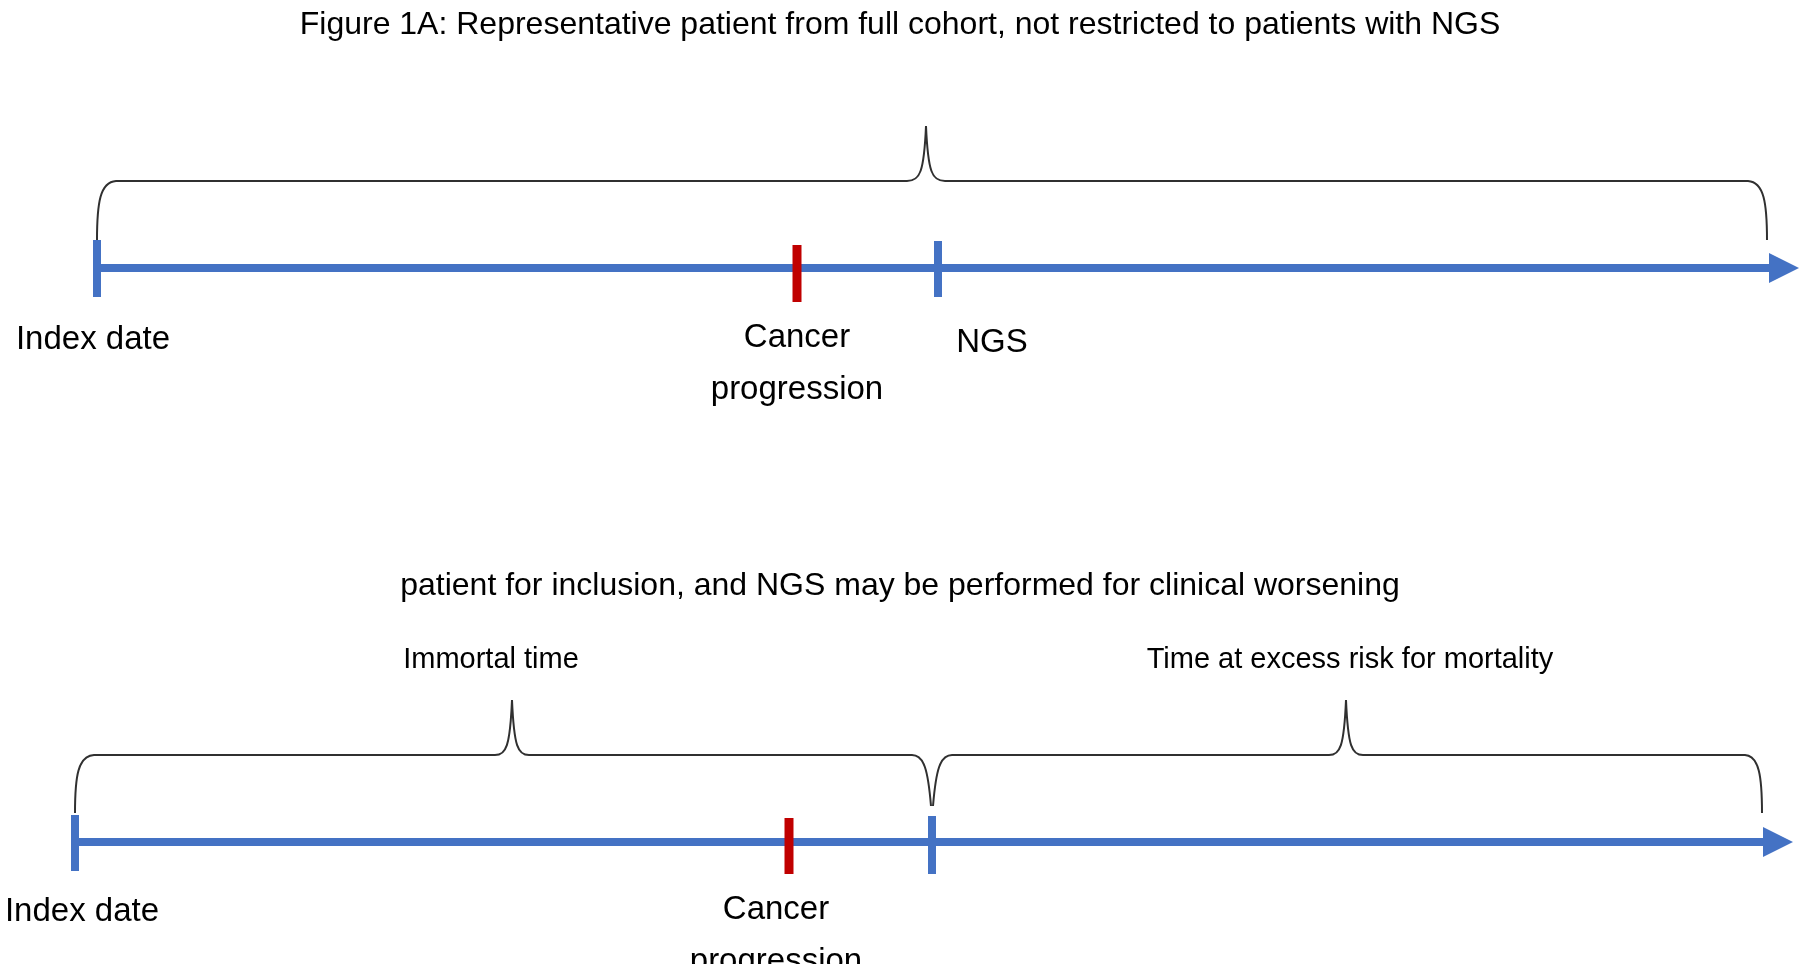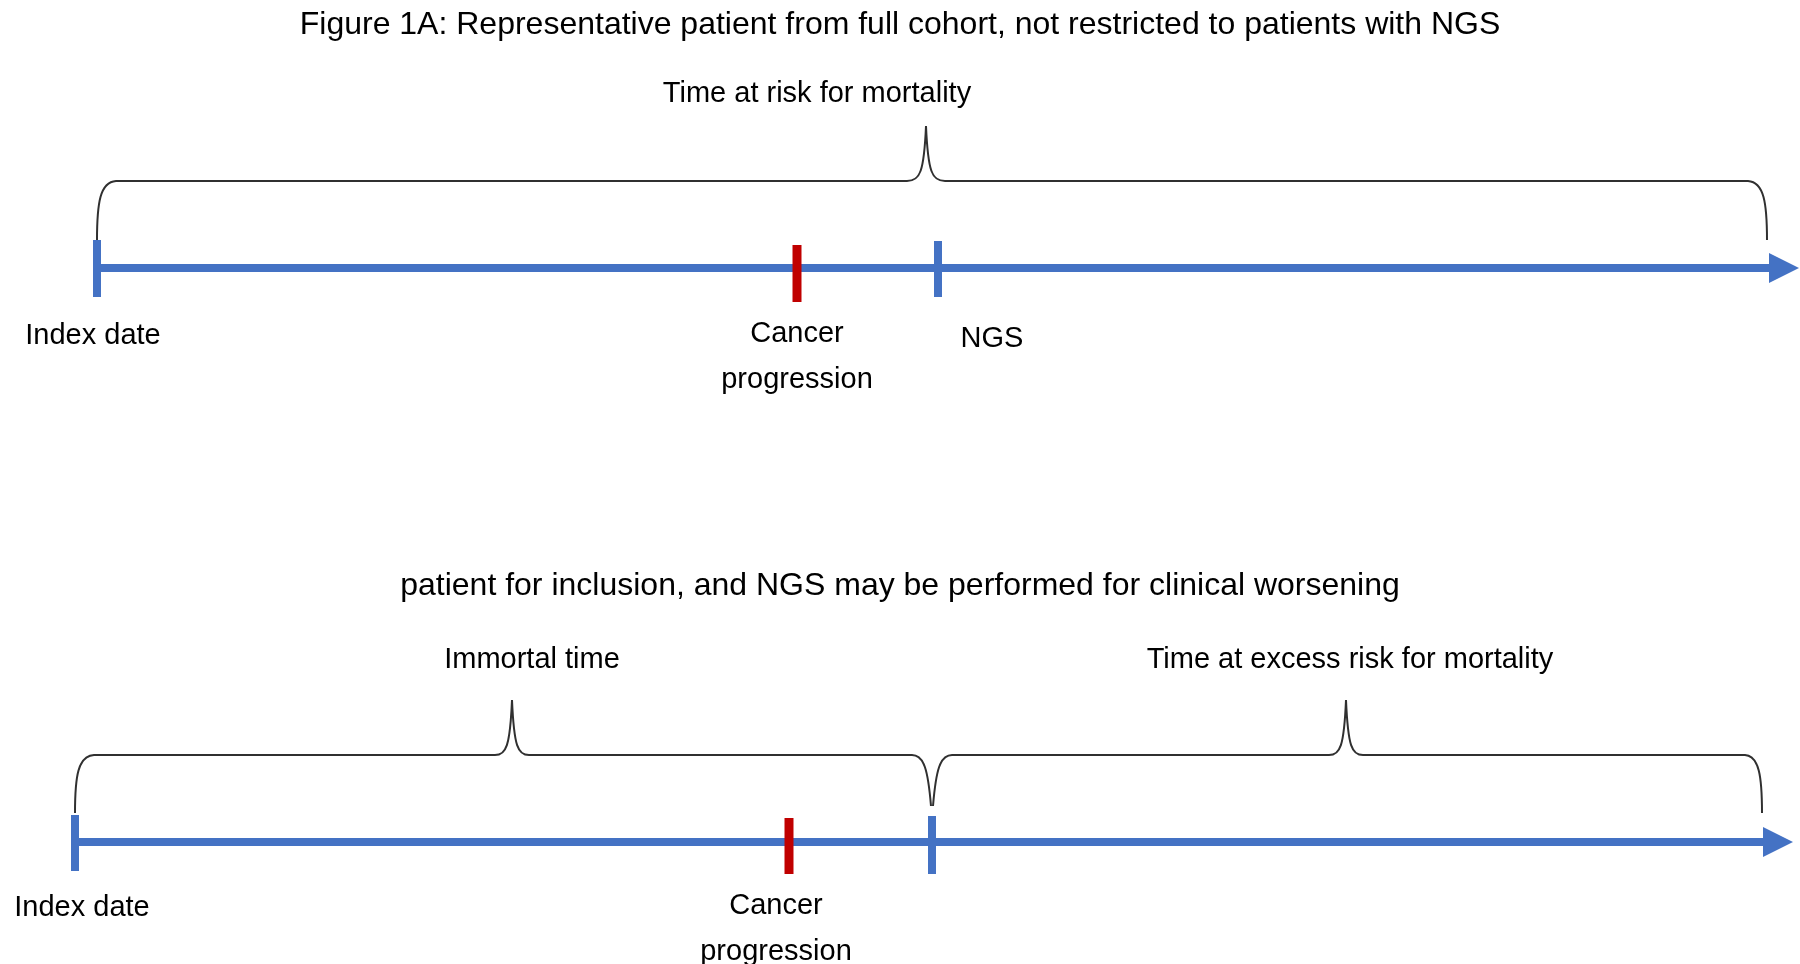--- a/index.html
+++ b/index.html
@@ -31,21 +31,21 @@
     line-height: 1.18;
   }
   .fig-title {
     font-size: 32px;
     line-height: 1.2;
   }
   .brace-label {
     font-size: 29px;
   }
   .event-label {
-    font-size: 29px;
+    font-size: 33px;
     white-space: pre-line;
     line-height: 1.58;
   }
 </style>
 </head>
 <body>
 
 <div id="canvas">
 
   <svg id="diagram-svg" viewBox="0 0 1800 964">
@@ -64,33 +64,32 @@
 
     <line x1="75" y1="842" x2="1766" y2="842" stroke-width="8" stroke="#4472C4"></line>
     <polygon points="1793,842 1763,827 1763,857" fill="#4472C4"></polygon>
     <line x1="75" y1="815" x2="75" y2="871" stroke-width="8" stroke="#4472C4"></line>
     <line x1="789" y1="818" x2="789" y2="874" stroke-width="9" stroke="#C00000"></line>
     <line x1="932" y1="816" x2="932" y2="874" stroke-width="8" stroke="#4472C4"></line>
   </svg>
 
   <div class="label fig-title" style="left:900px; top:4px;">Figure 1A: Representative patient from full cohort, not restricted to patients with NGS</div>
 
-  <div class="label brace-label" style="left:817px; top:75px;">Time at risk for mortality</div>
 
   <div class="label event-label" style="left:93px; top:312px;">Index date</div>
 
   <div class="label event-label" style="left:797px; top:310px;">Cancer
 progression</div>
 
   <div class="label event-label" style="left:992px; top:315px;">NGS</div>
 
 
   <div class="label fig-title" style="left:900px; top:565px;">patient for inclusion, and NGS may be performed for clinical worsening</div>
 
-  <div class="label brace-label" style="left:491px; top:641px;margin-left:41px;">Immortal time</div>
+  <div class="label brace-label" style="left:491px; top:641px;">Immortal time</div>
 
   <div class="label brace-label" style="left:1350px; top:641px;">Time at excess risk for mortality</div>
 
   <div class="label event-label" style="left:82px; top:884px;">Index date</div>
 
   <div class="label event-label" style="left:776px; top:882px;">Cancer
 progression</div>
 
 
 </div>

